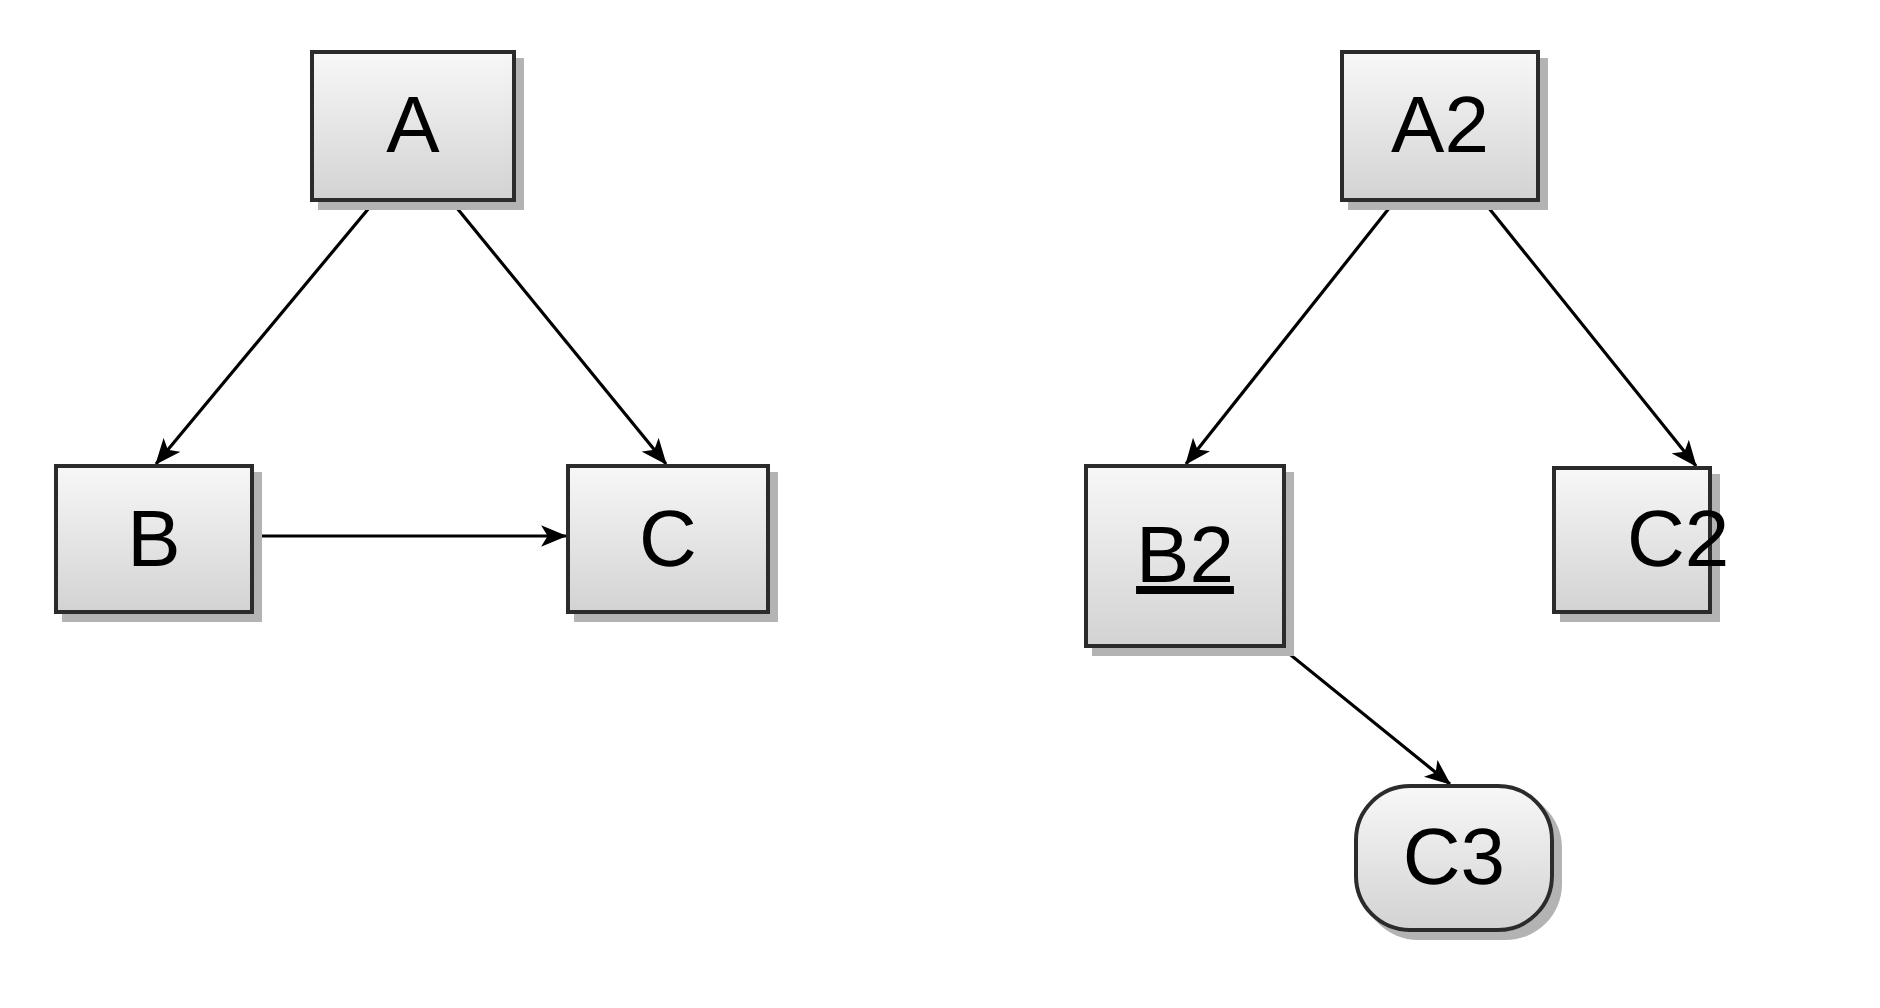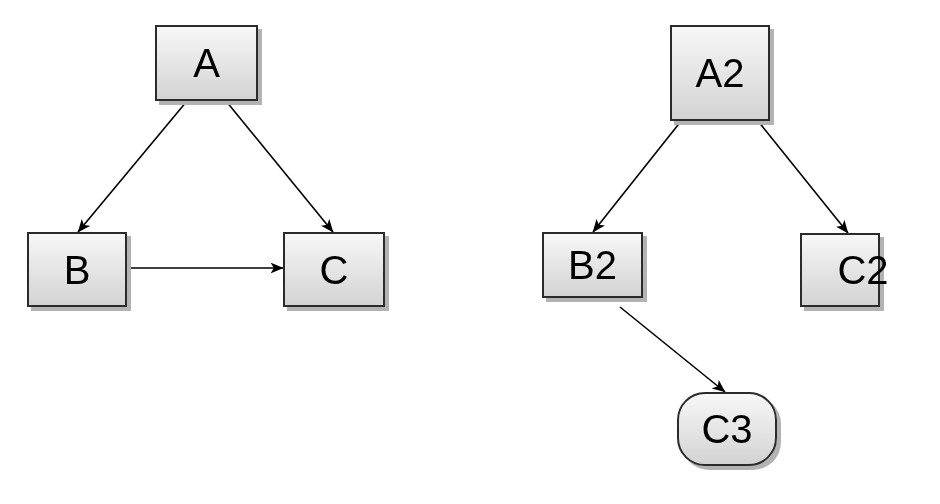--- a/index.html
+++ b/index.html
@@ -64,26 +64,26 @@
   <div id="nodes">
       <div class="node" style="left: 155px; top: 25px; width: 103px; height: 76px;">
         <span class="node-label">A</span>
       </div>
       <div class="node" style="left: 27px; top: 232px; width: 100px; height: 75px;">
         <span class="node-label">B</span>
       </div>
       <div class="node" style="left: 283px; top: 232px; width: 102px; height: 75px;">
         <span class="node-label">C</span>
       </div>
-      <div class="node" style="left: 670px; top: 25px; width: 100px; height: 96px;">
+      <div class="node" style="left: 670px; top: 25px; width: 100px; height: 76px;">
         <span class="node-label">A2</span>
       </div>
-      <div class="node" style="left: 542px; top: 232px; width: 101px; height: 66px;">
+      <div class="node" style="left: 542px; top: 232px; width: 101px; height: 92px; text-decoration: underline;">
         <span class="node-label">B2</span>
       </div>
-      <div class="node" style="left: 800px; top: 233px; width: 80px; height: 74px; padding-left: 46px;">
+      <div class="node" style="left: 776px; top: 233px; width: 80px; height: 74px; padding-left: 46px;">
         <span class="node-label">C2</span>
       </div>
       <div class="node" style="left: 677px; top: 392px; width: 100px; height: 74px; border-radius: 28px;">
         <span class="node-label">C3</span>
       </div>
     </div>
 </div>
 
 </body></html>

